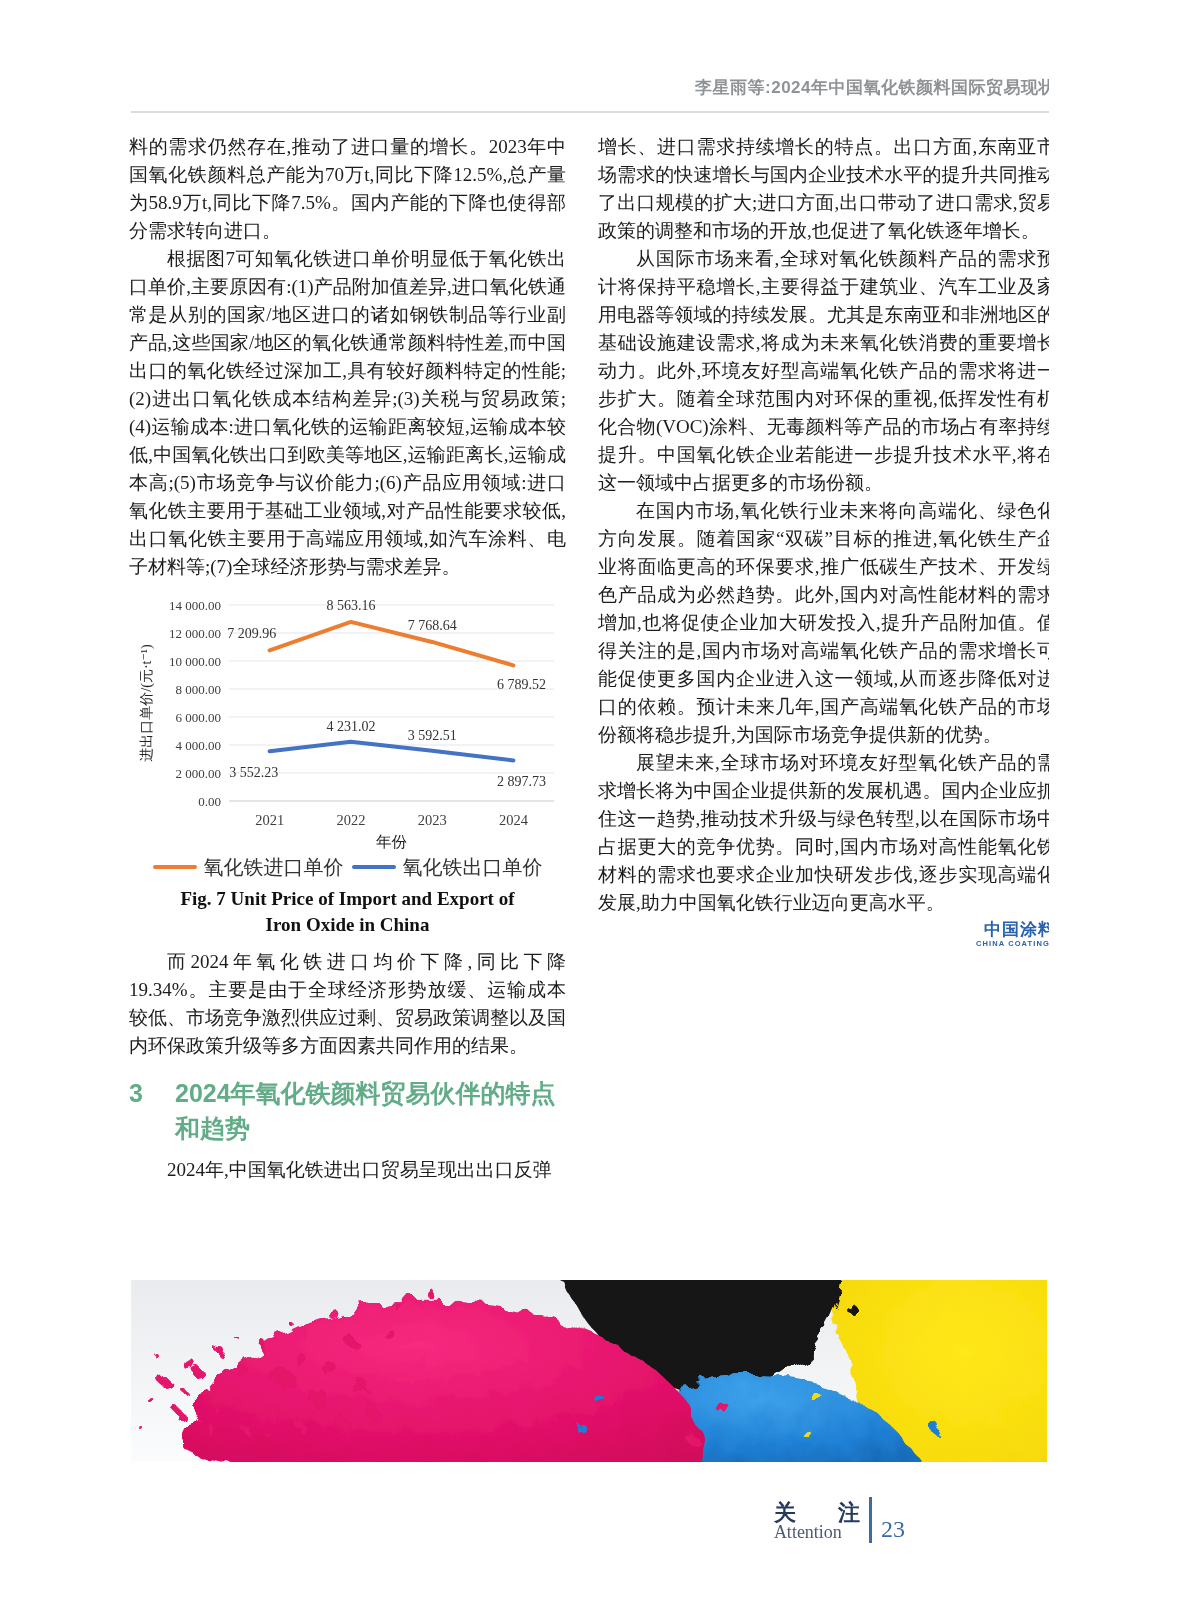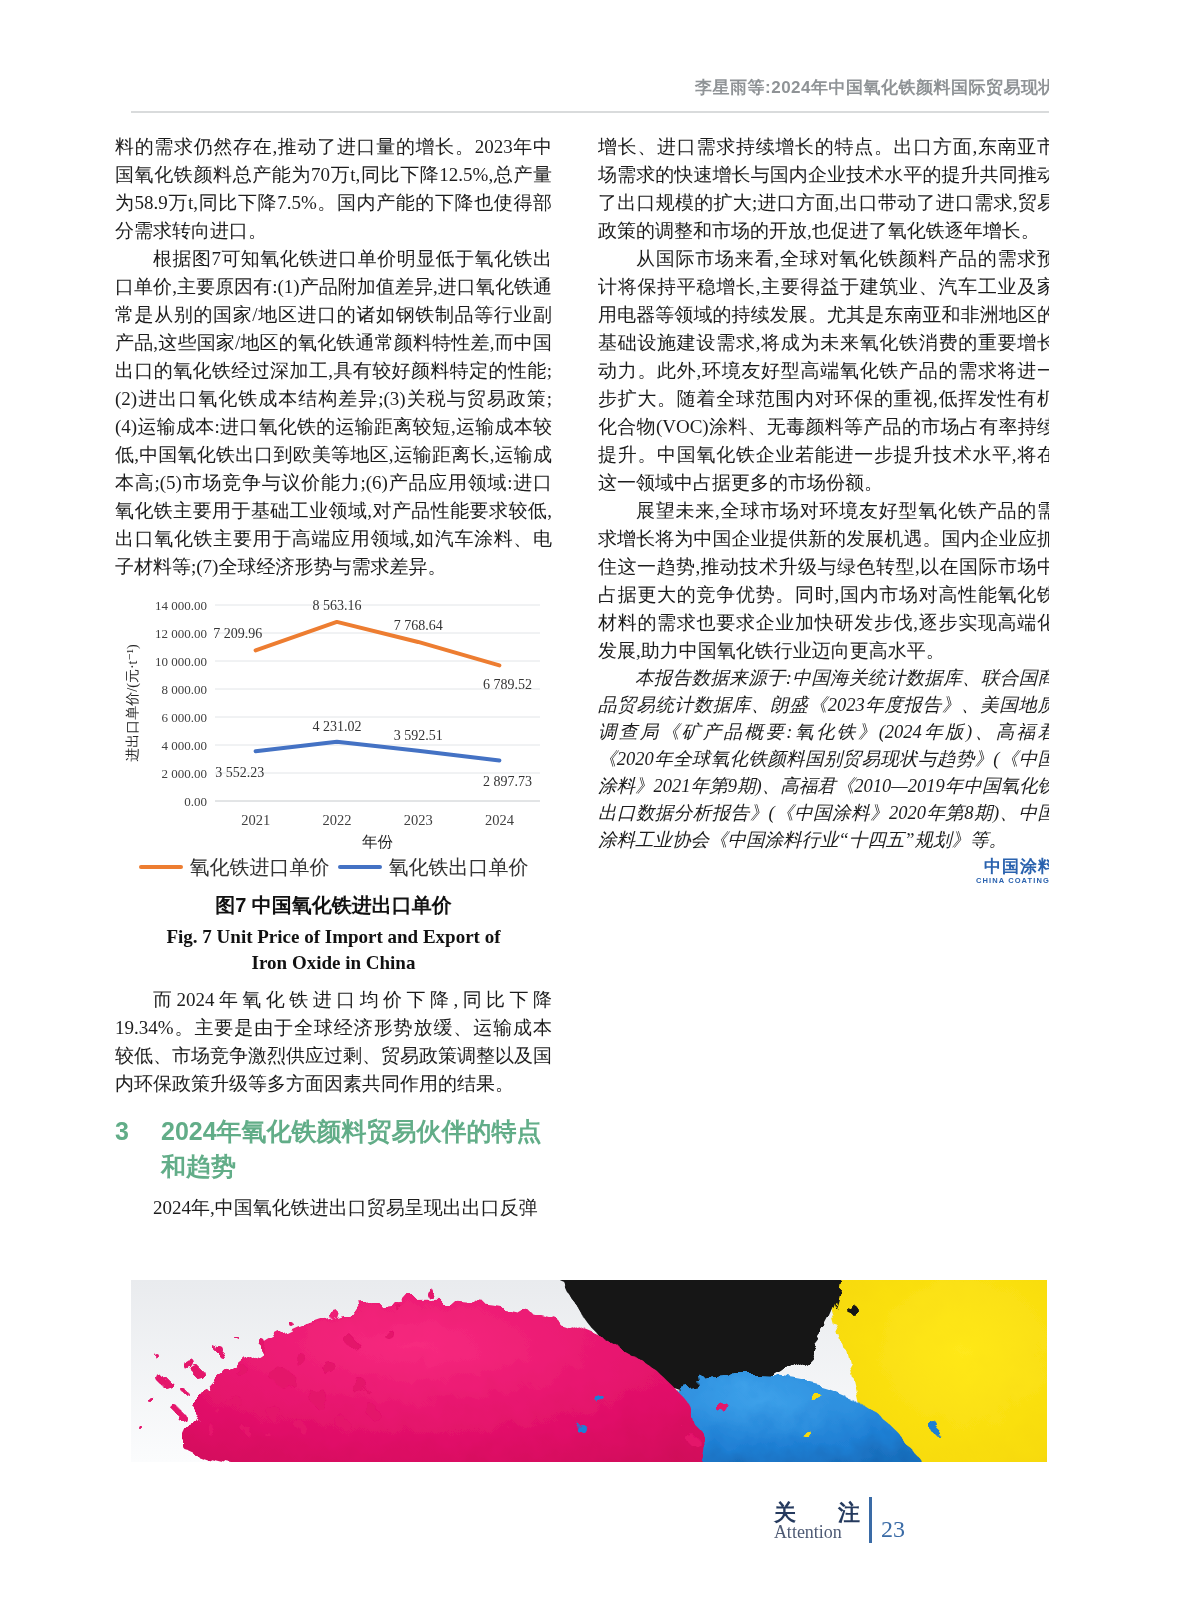--- a/index.html
+++ b/index.html
@@ -7,21 +7,21 @@
         font-family:"Liberation Serif","DejaVu Serif",serif;color:#1c1c1c;}
 
   
   .running-head{position:absolute;left:131px;top:76px;width:925px;text-align:right;
         font-family:"Liberation Sans","DejaVu Sans",sans-serif;
         font-size:17px;font-weight:bold;color:#8f9396;letter-spacing:.5px;}
   .head-rule{position:absolute;left:131px;top:111px;width:925px;border-top:2px solid #d9dbdc;}
 
   
   .col{position:absolute;top:133px;font-size:19px;line-height:28px;text-align:justify;}
-  .col-left{left:115px;width:437px;}
+  .col-left{left:129px;width:437px;}
   .col-right{left:598px;width:458px;}
   .col p{margin:0;}
   .indent{text-indent:2em;}
 
   
   .figure{margin:8px 0 10px 0;}
   .chart-svg{display:block;}
   .legend{display:flex;justify-content:center;align-items:center;gap:8px;margin-top:2px;
           font-family:"Liberation Sans","DejaVu Sans",sans-serif;font-size:20px;color:#333;}
   .legend-item{display:flex;align-items:center;gap:7px;}
@@ -107,42 +107,41 @@
       <div class="legend">
         <span class="legend-item">
           <span class="legend-swatch" style="background: rgb(237, 125, 49);"></span>
           <span>氧化铁进口单价</span>
         </span>
         <span class="legend-item">
           <span class="legend-swatch" style="background: rgb(68, 114, 196);"></span>
           <span>氧化铁出口单价</span>
         </span>
       </div>
-      <div class="cap-cn">图7  中国氧化铁进出口单价</div>
       <div class="cap-en">
         <div>Fig. 7  Unit Price of Import and Export of</div>
         <div>Iron Oxide in China</div>
       </div>
     </div>
 
     <p class="indent">而2024年氧化铁进口均价下降,同比下降19.34%。主要是由于全球经济形势放缓、运输成本较低、市场竞争激烈供应过剩、贸易政策调整以及国内环保政策升级等多方面因素共同作用的结果。</p>
 
     <div class="section-heading">
       <span class="section-number">3</span>
       <span class="section-title">2024年氧化铁颜料贸易伙伴的特点和趋势</span>
     </div>
 
     <p class="indent">2024年,中国氧化铁进出口贸易呈现出出口反弹</p>
   </div>
 
   <div class="col col-right">
     <p>增长、进口需求持续增长的特点。出口方面,东南亚市场需求的快速增长与国内企业技术水平的提升共同推动了出口规模的扩大;进口方面,出口带动了进口需求,贸易政策的调整和市场的开放,也促进了氧化铁逐年增长。</p>
     <p class="indent">从国际市场来看,全球对氧化铁颜料产品的需求预计将保持平稳增长,主要得益于建筑业、汽车工业及家用电器等领域的持续发展。尤其是东南亚和非洲地区的基础设施建设需求,将成为未来氧化铁消费的重要增长动力。此外,环境友好型高端氧化铁产品的需求将进一步扩大。随着全球范围内对环保的重视,低挥发性有机化合物(VOC)涂料、无毒颜料等产品的市场占有率持续提升。中国氧化铁企业若能进一步提升技术水平,将在这一领域中占据更多的市场份额。</p>
+    <p class="indent">在国内市场,氧化铁行业未来将向高端化、绿色化方向发展。随着国家“双碳”目标的推进,氧化铁生产企业将面临更高的环保要求,推广低碳生产技术、开发绿色产品成为必然趋势。此外,国内对高性能材料的需求增加,也将促使企业加大研发投入,提升产品附加值。值得关注的是,国内市场对高端氧化铁产品的需求增长可能促使更多国内企业进入这一领域,从而逐步降低对进口的依赖。预计未来几年,国产高端氧化铁产品的市场份额将稳步提升,为国际市场竞争提供新的优势。</p>
     <p class="indent">展望未来,全球市场对环境友好型氧化铁产品的需求增长将为中国企业提供新的发展机遇。国内企业应抓住这一趋势,推动技术升级与绿色转型,以在国际市场中占据更大的竞争优势。同时,国内市场对高性能氧化铁材料的需求也要求企业加快研发步伐,逐步实现高端化发展,助力中国氧化铁行业迈向更高水平。</p>
-    <p class="source-note">本报告数据来源于:中国海关统计数据库、联合国商品贸易统计数据库、朗盛《2023年度报告》、美国地质调查局《矿产品概要:氧化铁》(2024年版)、高福君《2020年全球氧化铁颜料国别贸易现状与趋势》(《中国涂料》2021年第9期)、高福君《2010—2019年中国氧化铁出口数据分析报告》(《中国涂料》2020年第8期)、中国涂料工业协会《中国涂料行业“十四五”规划》等。</p>
     <div class="logo">
       <div class="logo-cn">中国涂料</div>
       <div class="logo-en">CHINA COATINGS</div>
     </div>
   </div>
 
   <div class="photo">
     <svg width="916" height="182" viewBox="0 0 916 182">
       <defs>
         <filter id="powder" x="-15%" y="-15%" width="130%" height="130%">

